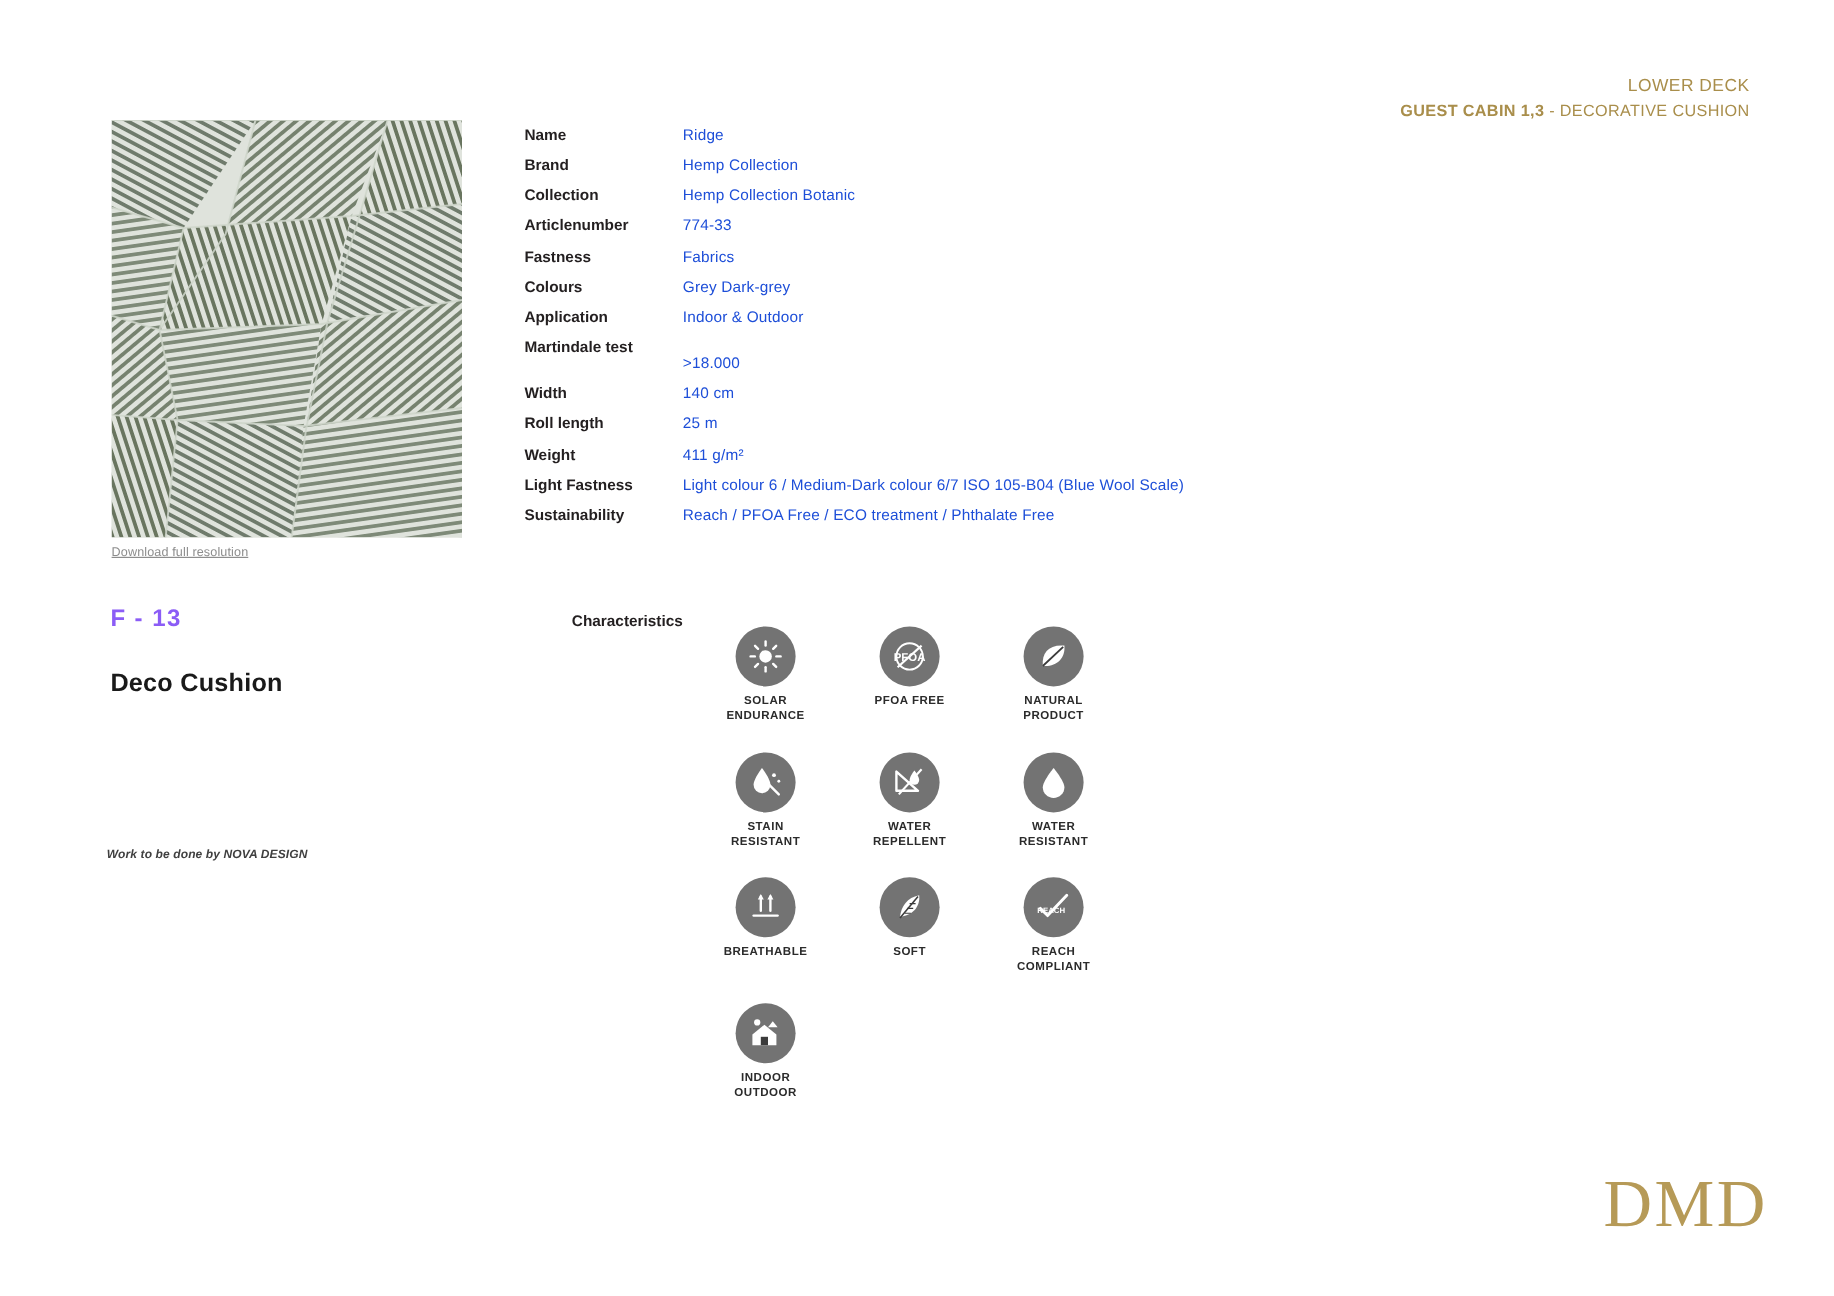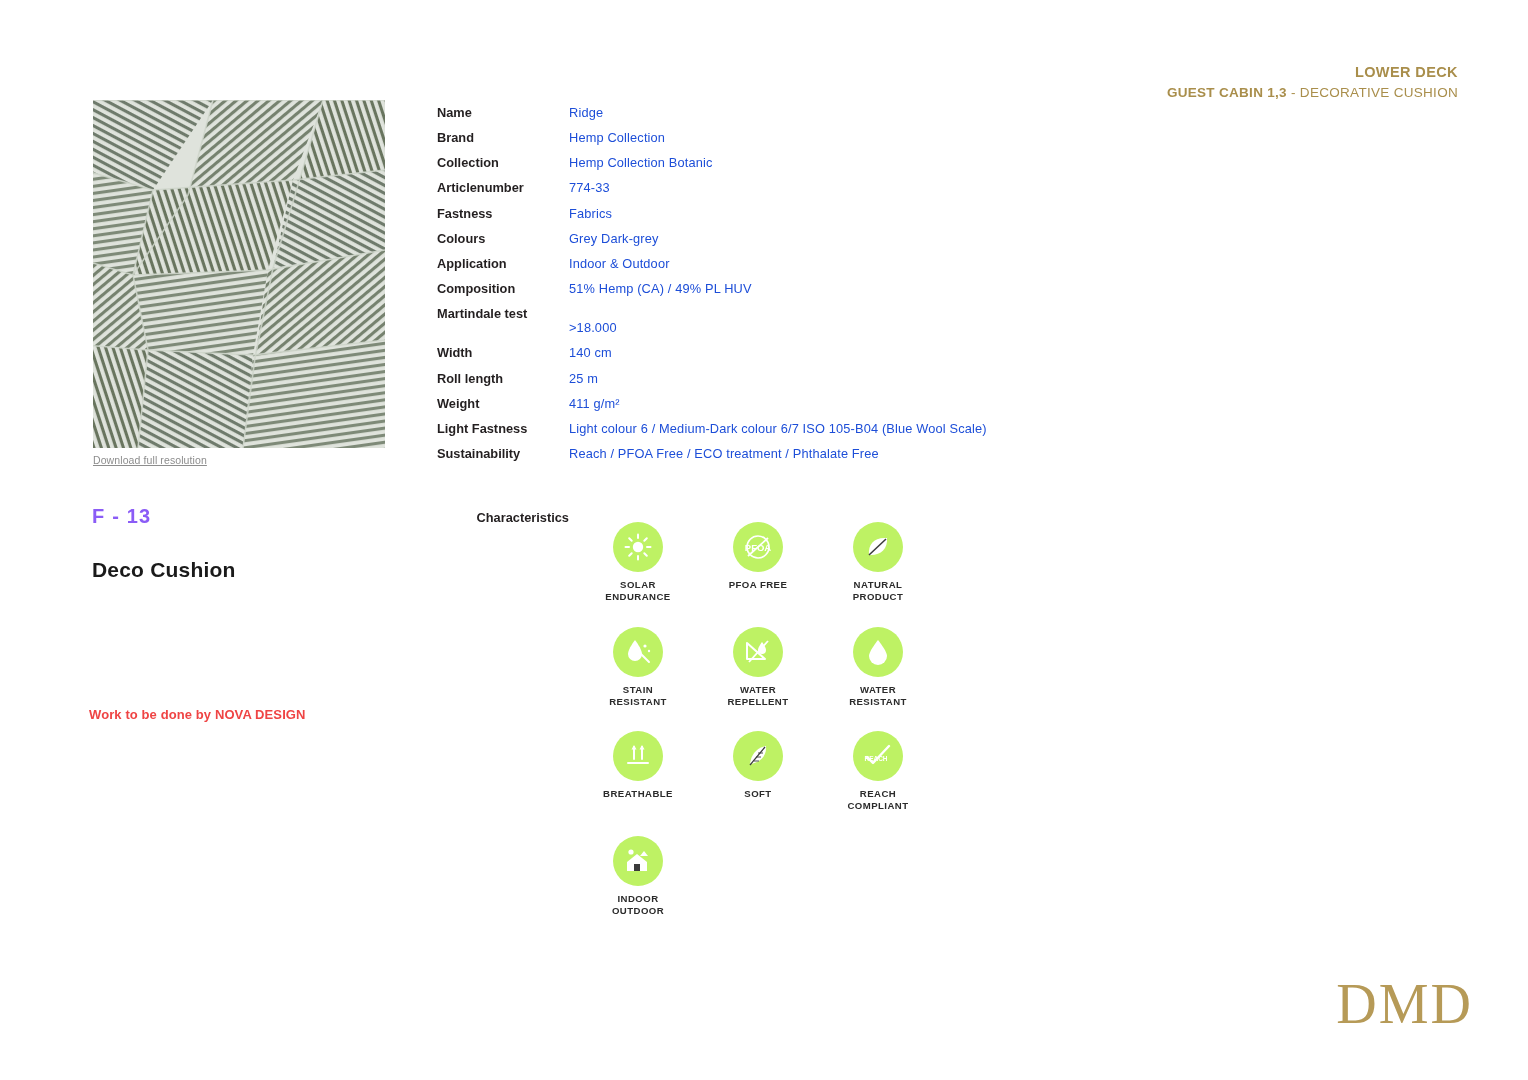--- a/index.html
+++ b/index.html
@@ -19,21 +19,21 @@
   
   .header {
     position: absolute;
     top: 62px;
     right: 70px;
     text-align: right;
     line-height: 1.45;
   }
   .header .deck {
     font-size: 14.5px;
-    font-weight: bold;
+    font-weight: normal;
     letter-spacing: 0.4px;
     color: #a98e4b;
   }
   .header .cabin {
     font-size: 13.5px;
     letter-spacing: 0.3px;
     color: #a98e4b;
   }
   .header .cabin .bold {
     font-weight: bold;
@@ -84,24 +84,25 @@
     top: 558px;
     font-size: 21px;
     font-weight: bold;
     letter-spacing: 0.2px;
     color: #1a1a1a;
   }
   .work-note {
     position: absolute;
     left: 89px;
     top: 707px;
-    font-size: 13px;
+    font-size: 10px;
     font-weight: bold;
     letter-spacing: 0.1px;
-    color: #ef4444;
+    color: #404040;
+    font-style: italic;
   }
 
   
   .spec-table {
     position: absolute;
     left: 437px;
     top: 104px;
     width: 620px;
   }
   .spec-row {
@@ -147,21 +148,21 @@
   }
   .icon-cell {
     width: 120px;
     margin-bottom: 23px;
     text-align: center;
   }
   .icon-circle {
     width: 50px;
     height: 50px;
     border-radius: 50%;
-    background: #bef264;
+    background: #737373;
     margin: 0 auto 7px auto;
     display: flex;
     align-items: center;
     justify-content: center;
   }
   .icon-cap {
     font-size: 9.6px;
     font-weight: bold;
     letter-spacing: 0.45px;
     line-height: 1.28;
@@ -267,24 +268,20 @@
     <div class="spec-val">Fabrics</div>
   </div>
   <div class="spec-row">
     <div class="spec-key">Colours</div>
     <div class="spec-val">Grey Dark-grey</div>
   </div>
   <div class="spec-row">
     <div class="spec-key">Application</div>
     <div class="spec-val">Indoor &amp; Outdoor</div>
   </div>
-  <div class="spec-row">
-    <div class="spec-key">Composition</div>
-    <div class="spec-val">51% Hemp (CA) / 49% PL HUV</div>
-  </div>
   <div class="spec-row two-line">
     <div class="spec-key" style="width:110px;flex:0 0 132px;">Martindale test</div>
     <div class="spec-val" style="padding-top:14px;">&gt;18.000</div>
   </div>
   <div class="spec-row">
     <div class="spec-key">Width</div>
     <div class="spec-val">140 cm</div>
   </div>
   <div class="spec-row">
     <div class="spec-key">Roll length</div>

